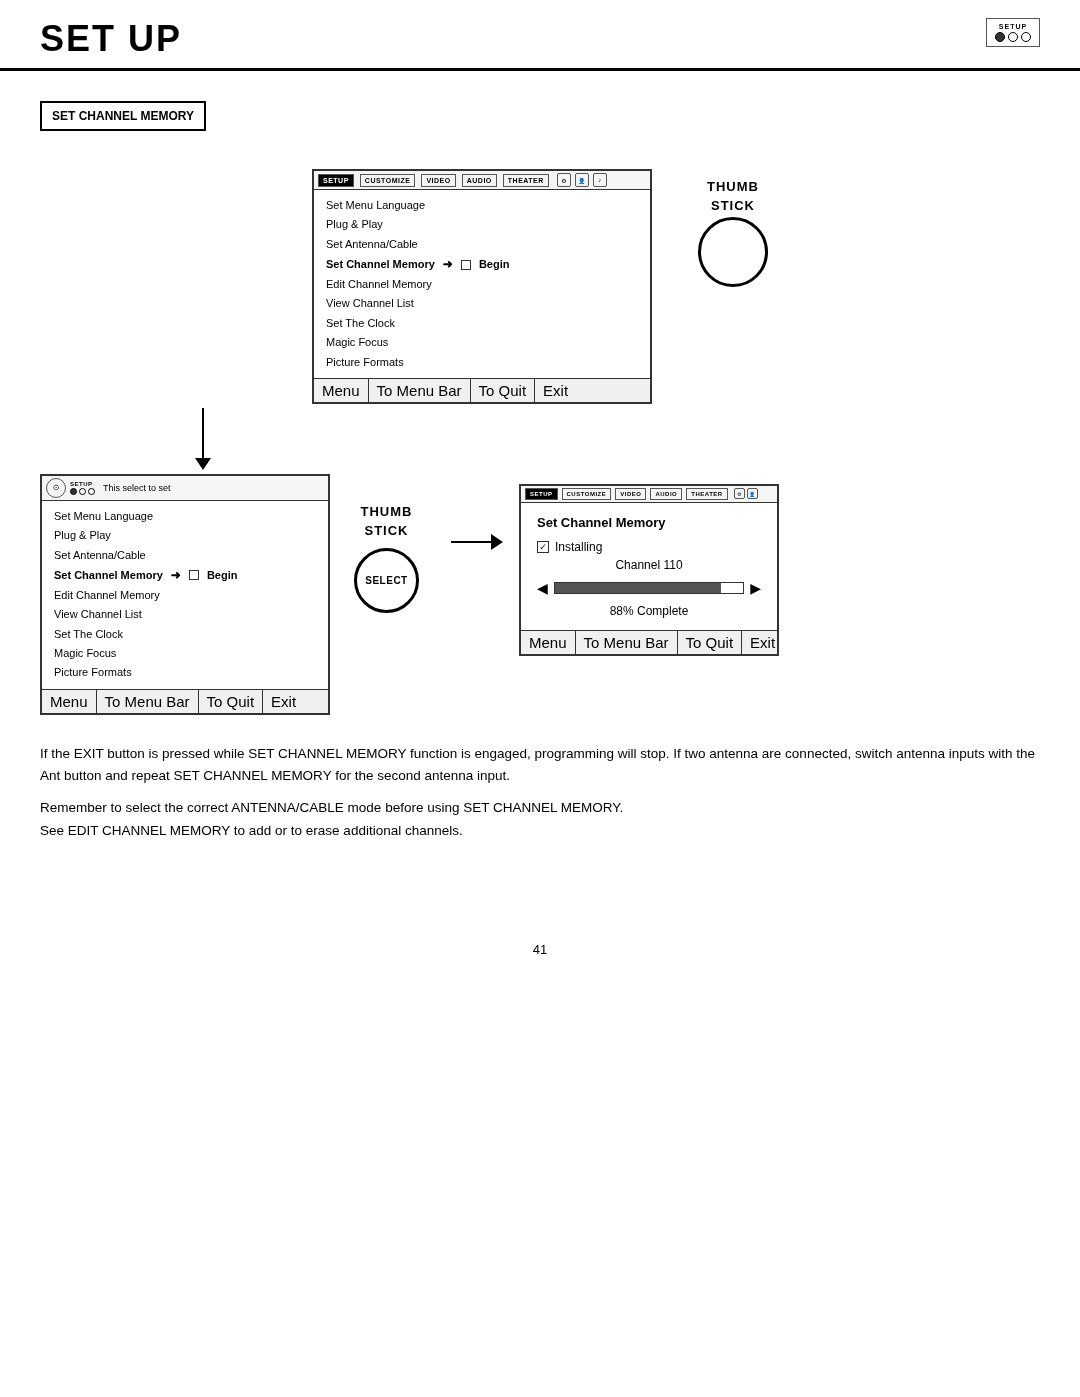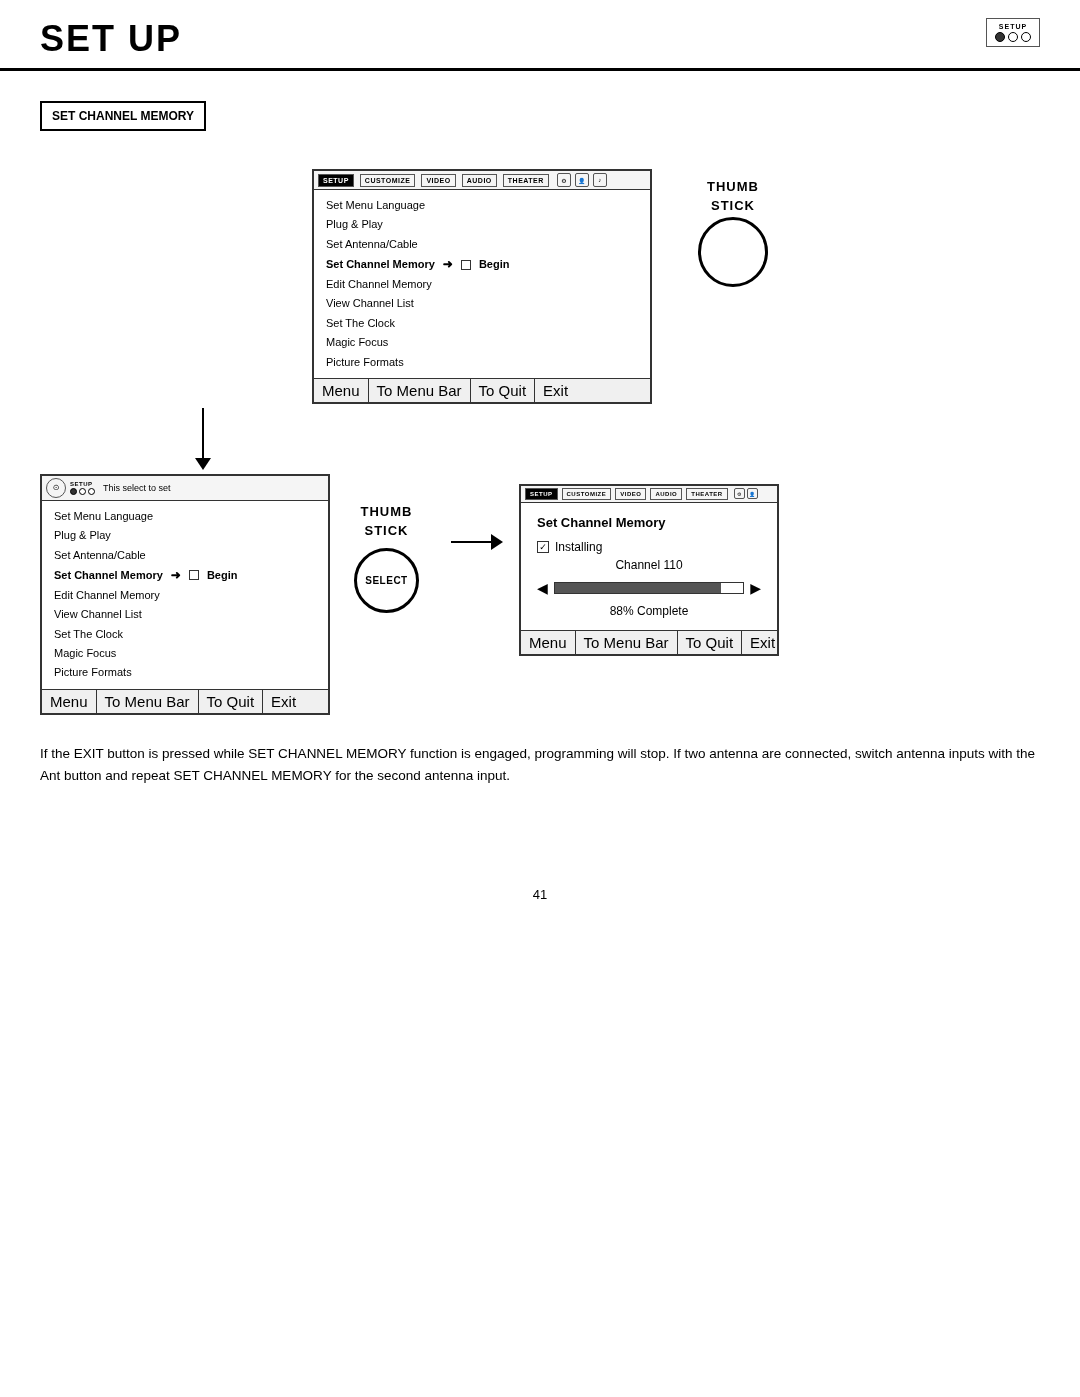--- a/index.html
+++ b/index.html
@@ -489,16 +489,17 @@
           <div class="tv-nav-item">To Menu Bar</div>
           <div class="tv-nav-item">To Quit</div>
           <div class="tv-nav-item">Exit</div>
         </div>
       </div>
 
     </div>
   </div>
 
   <p class="body-text">If the EXIT button is pressed while SET CHANNEL MEMORY function is engaged, programming will stop.  If two antenna are connected, switch antenna inputs with the Ant button and repeat SET CHANNEL MEMORY for the second antenna input.</p>
+  <p class="body-text">Remember to select the correct ANTENNA/CABLE mode before using SET CHANNEL MEMORY.<br>See EDIT CHANNEL MEMORY to add or to erase additional channels.</p>
 
 </div>
 
 <div class="page-number">41</div>
 
 </body></html>

